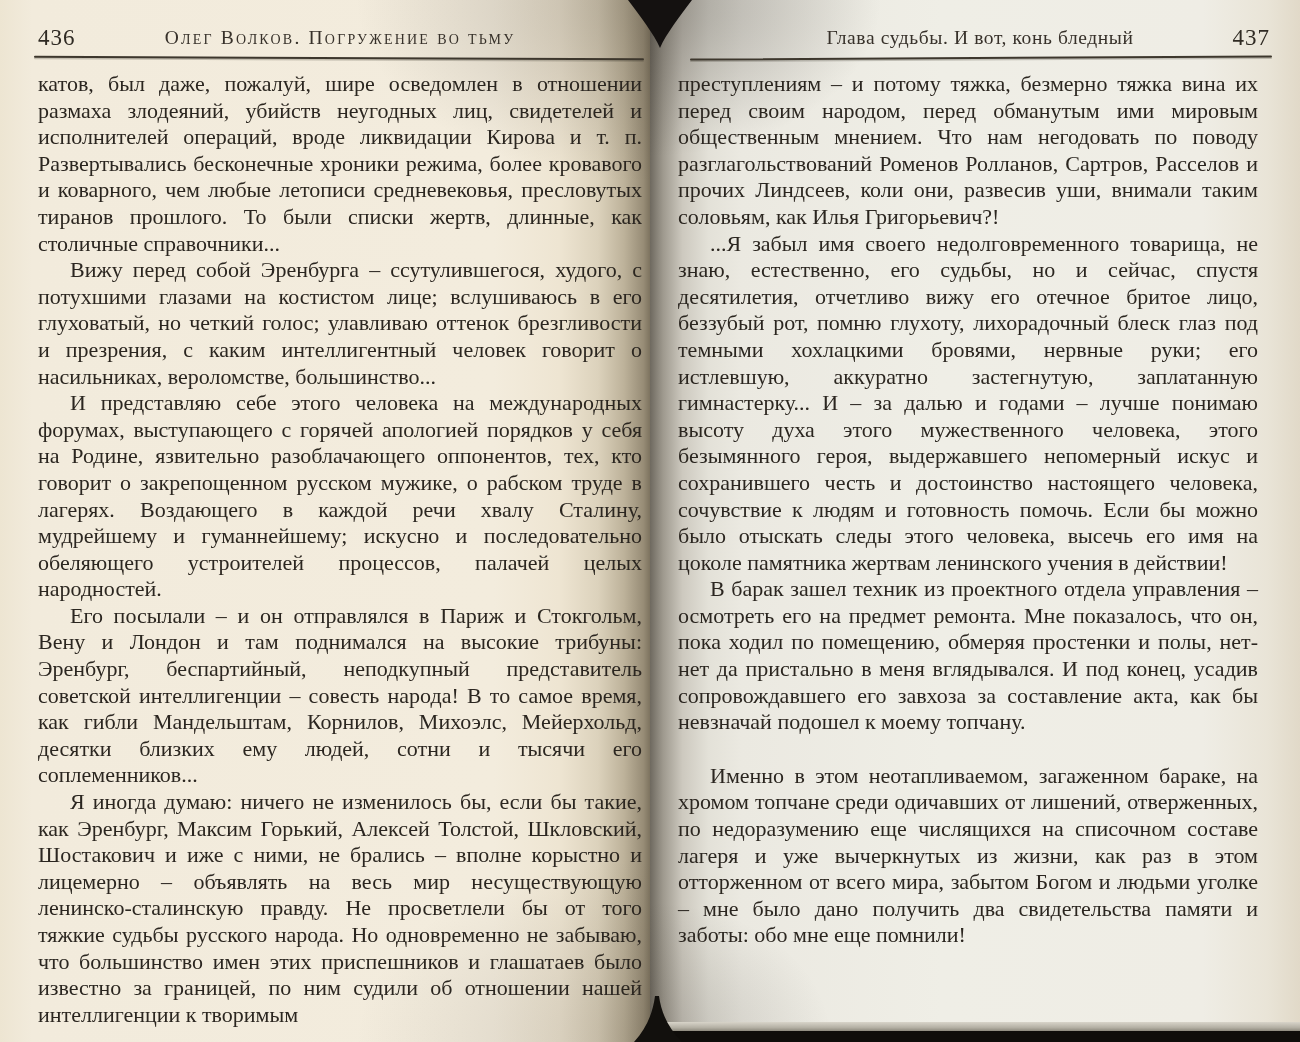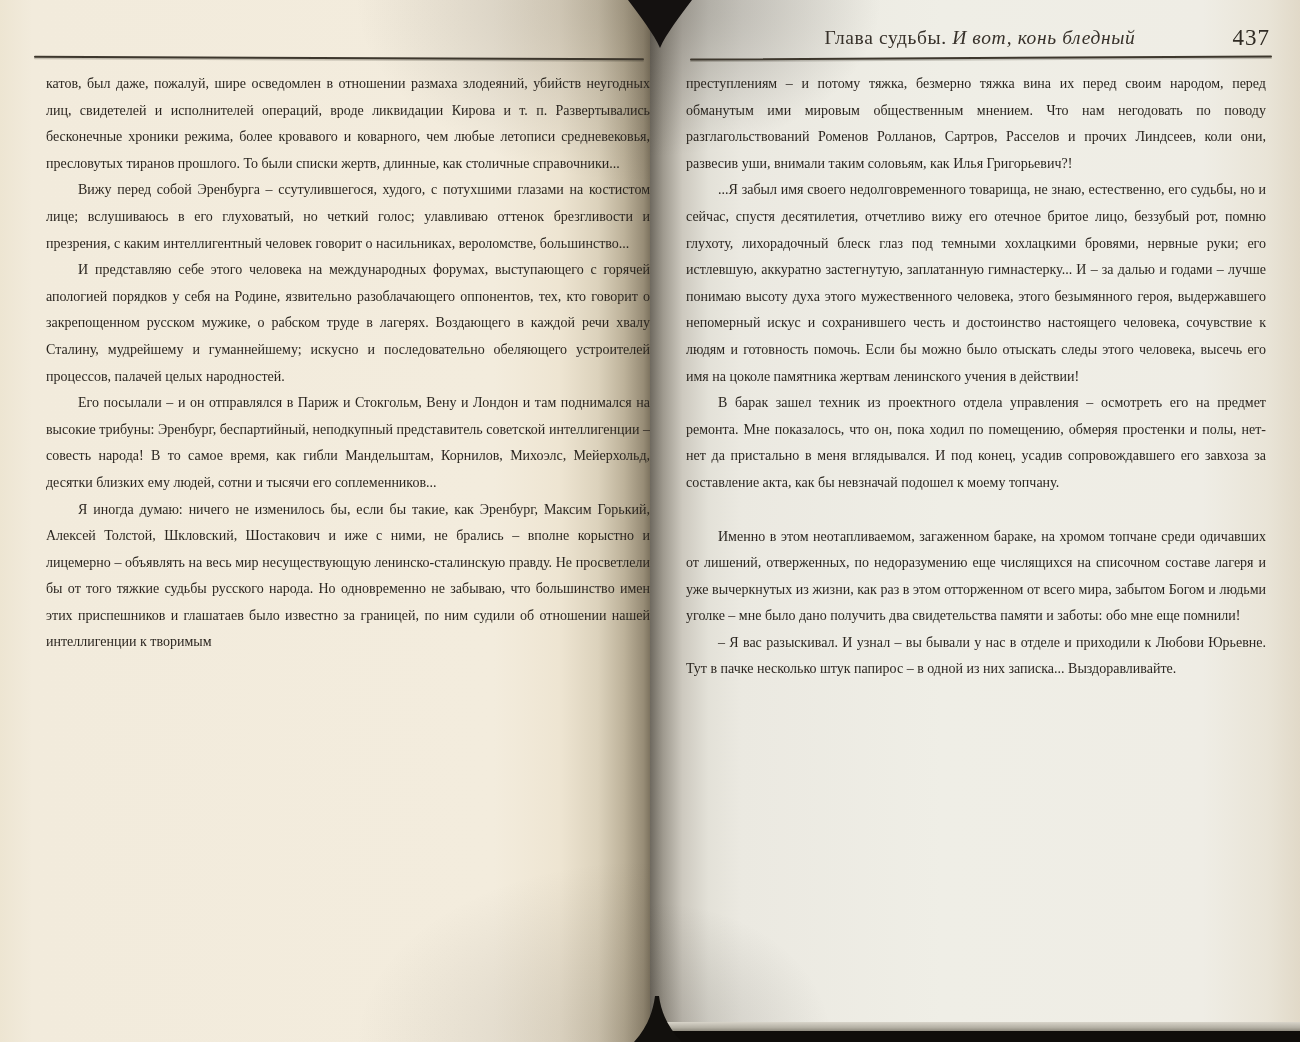--- a/index.html
+++ b/index.html
@@ -36,34 +36,33 @@
   }
   #left-page .page-number  { left:0; }
   #right-page .page-number { right:0;text-align:center; }
 
   .running-title {
     position:absolute; left:0; right:0; top:2px; text-align:center;
     font-size:19.5px; color:#37312a;
   }
   #left-header .running-title { font-variant:small-caps; letter-spacing:2.2px; }
   #right-header .running-title { letter-spacing:0.6px; }
-  #right-header .chapter-italic { font-style:italic; }
+  #right-header .chapter-italic { }
 
   .header-rule {
     position:absolute; top:57px; height:2px; background:#3d372d; border-radius:1px;
   }
   #left-rule  { left:34px; width:610px; transform:rotate(0.25deg); box-shadow:0 1.5px 0 rgba(61,55,45,0.25); }
   #right-rule { left:690px; width:582px; transform:rotate(-0.3deg); box-shadow:0 1.5px 0 rgba(61,55,45,0.25); }
 
   .body-text {
     position:absolute; top:71px;
-    font-size:14px; line-height:26.6px;
+    font-size:22px; line-height:26.6px;
     text-align:justify; text-justify:inter-word;
     color:#2b2620;
-    margin-left:8px;
   }
   #left-text  { left:38px;  width:604px; }
   #right-text { left:28px;  width:580px; }
 
   .body-text p { margin:0; }
   .body-text p.indent { text-indent:32px; }
   .body-text p.gap { margin-top:27px; }
 
   
   #spine-notch { position:absolute; left:604px; top:0; width:112px; height:58px; }
@@ -78,40 +77,43 @@
     background:#0f0d0a;
   }
   #gutter-bottom-shadow { position:absolute; left:634px; top:996px; width:48px; height:46px; }
 </style>
 </head>
 <body>
 
 <div id="book">
 
   <div class="page" id="left-page">
+    <div class="running-header" id="left-header">
+      <span class="page-number">436</span>
+      <span class="running-title">Олег Волков. Погружение во тьму</span>
+    </div>
     <div class="body-text" id="left-text">
         <p class="">катов, был даже, пожалуй, шире осведомлен в отношении размаха злодеяний, убийств неугодных лиц, свидетелей и исполнителей операций, вроде ликвидации Кирова и т. п. Развертывались бесконечные хроники режима, более кровавого и коварного, чем любые летописи средневековья, пресловутых тиранов прошлого. То были списки жертв, длинные, как столичные справочники...</p>
         <p class="indent">Вижу перед собой Эренбурга – ссутулившегося, худого, с потухшими глазами на костистом лице; вслушиваюсь в его глуховатый, но четкий голос; улавливаю оттенок брезгливости и презрения, с каким интеллигентный человек говорит о насильниках, вероломстве, большинство...</p>
         <p class="indent">И представляю себе этого человека на международных форумах, выступающего с горячей апологией порядков у себя на Родине, язвительно разоблачающего оппонентов, тех, кто говорит о закрепощенном русском мужике, о рабском труде в лагерях. Воздающего в каждой речи хвалу Сталину, мудрейшему и гуманнейшему; искусно и последовательно обеляющего устроителей процессов, палачей целых народностей.</p>
         <p class="indent">Его посылали – и он отправлялся в Париж и Стокгольм, Вену и Лондон и там поднимался на высокие трибуны: Эренбург, беспартийный, неподкупный представитель советской интеллигенции – совесть народа! В то самое время, как гибли Мандельштам, Корнилов, Михоэлс, Мейерхольд, десятки близких ему людей, сотни и тысячи его соплеменников...</p>
         <p class="indent">Я иногда думаю: ничего не изменилось бы, если бы такие, как Эренбург, Максим Горький, Алексей Толстой, Шкловский, Шостакович и иже с ними, не брались – вполне корыстно и лицемерно – объявлять на весь мир несуществующую ленинско-сталинскую правду. Не просветлели бы от того тяжкие судьбы русского народа. Но одновременно не забываю, что большинство имен этих приспешников и глашатаев было известно за границей, по ним судили об отношении нашей интеллигенции к творимым</p>
       </div>
   </div>
 
   <div class="page" id="right-page">
     <div class="running-header" id="right-header">
       <span class="running-title"><span>Глава судьбы. </span><span class="chapter-italic">И вот, конь бледный</span></span>
       <span class="page-number">437</span>
     </div>
     <div class="body-text" id="right-text">
         <p class="">преступлениям – и потому тяжка, безмерно тяжка вина их перед своим народом, перед обманутым ими мировым общественным мнением. Что нам негодовать по поводу разглагольствований Роменов Ролланов, Сартров, Расселов и прочих Линдсеев, коли они, развесив уши, внимали таким соловьям, как Илья Григорьевич?!</p>
         <p class="indent">...Я забыл имя своего недолговременного товарища, не знаю, естественно, его судьбы, но и сейчас, спустя десятилетия, отчетливо вижу его отечное бритое лицо, беззубый рот, помню глухоту, лихорадочный блеск глаз под темными хохлацкими бровями, нервные руки; его истлевшую, аккуратно застегнутую, заплатанную гимнастерку... И – за далью и годами – лучше понимаю высоту духа этого мужественного человека, этого безымянного героя, выдержавшего непомерный искус и сохранившего честь и достоинство настоящего человека, сочувствие к людям и готовность помочь. Если бы можно было отыскать следы этого человека, высечь его имя на цоколе памятника жертвам ленинского учения в действии!</p>
         <p class="indent">В барак зашел техник из проектного отдела управления – осмотреть его на предмет ремонта. Мне показалось, что он, пока ходил по помещению, обмеряя простенки и полы, нет-нет да пристально в меня вглядывался. И под конец, усадив сопровождавшего его завхоза за составление акта, как бы невзначай подошел к моему топчану.</p>
         <p class="indent gap">Именно в этом неотапливаемом, загаженном бараке, на хромом топчане среди одичавших от лишений, отверженных, по недоразумению еще числящихся на списочном составе лагеря и уже вычеркнутых из жизни, как раз в этом отторженном от всего мира, забытом Богом и людьми уголке – мне было дано получить два свидетельства памяти и заботы: обо мне еще помнили!</p>
-        <p class="indent">– Я вас разыскивал. И узнал – вы бывали у нас в отделе и приходили к Любови Юрьевне. Тут в пачке несколько штук папирос – в одной из них записка... Выздоравливайте.</p>
       </div>
   </div>
 
   <div class="header-rule" id="left-rule"></div>
   <div class="header-rule" id="right-rule"></div>
 
   <svg id="spine-notch" viewBox="0 0 112 58" xmlns="http://www.w3.org/2000/svg" aria-hidden="true">
     <path d="M24,0 C36,16 50,34 56,48 C62,34 76,16 88,0 Z" fill="#141110"></path>
   </svg>
 

